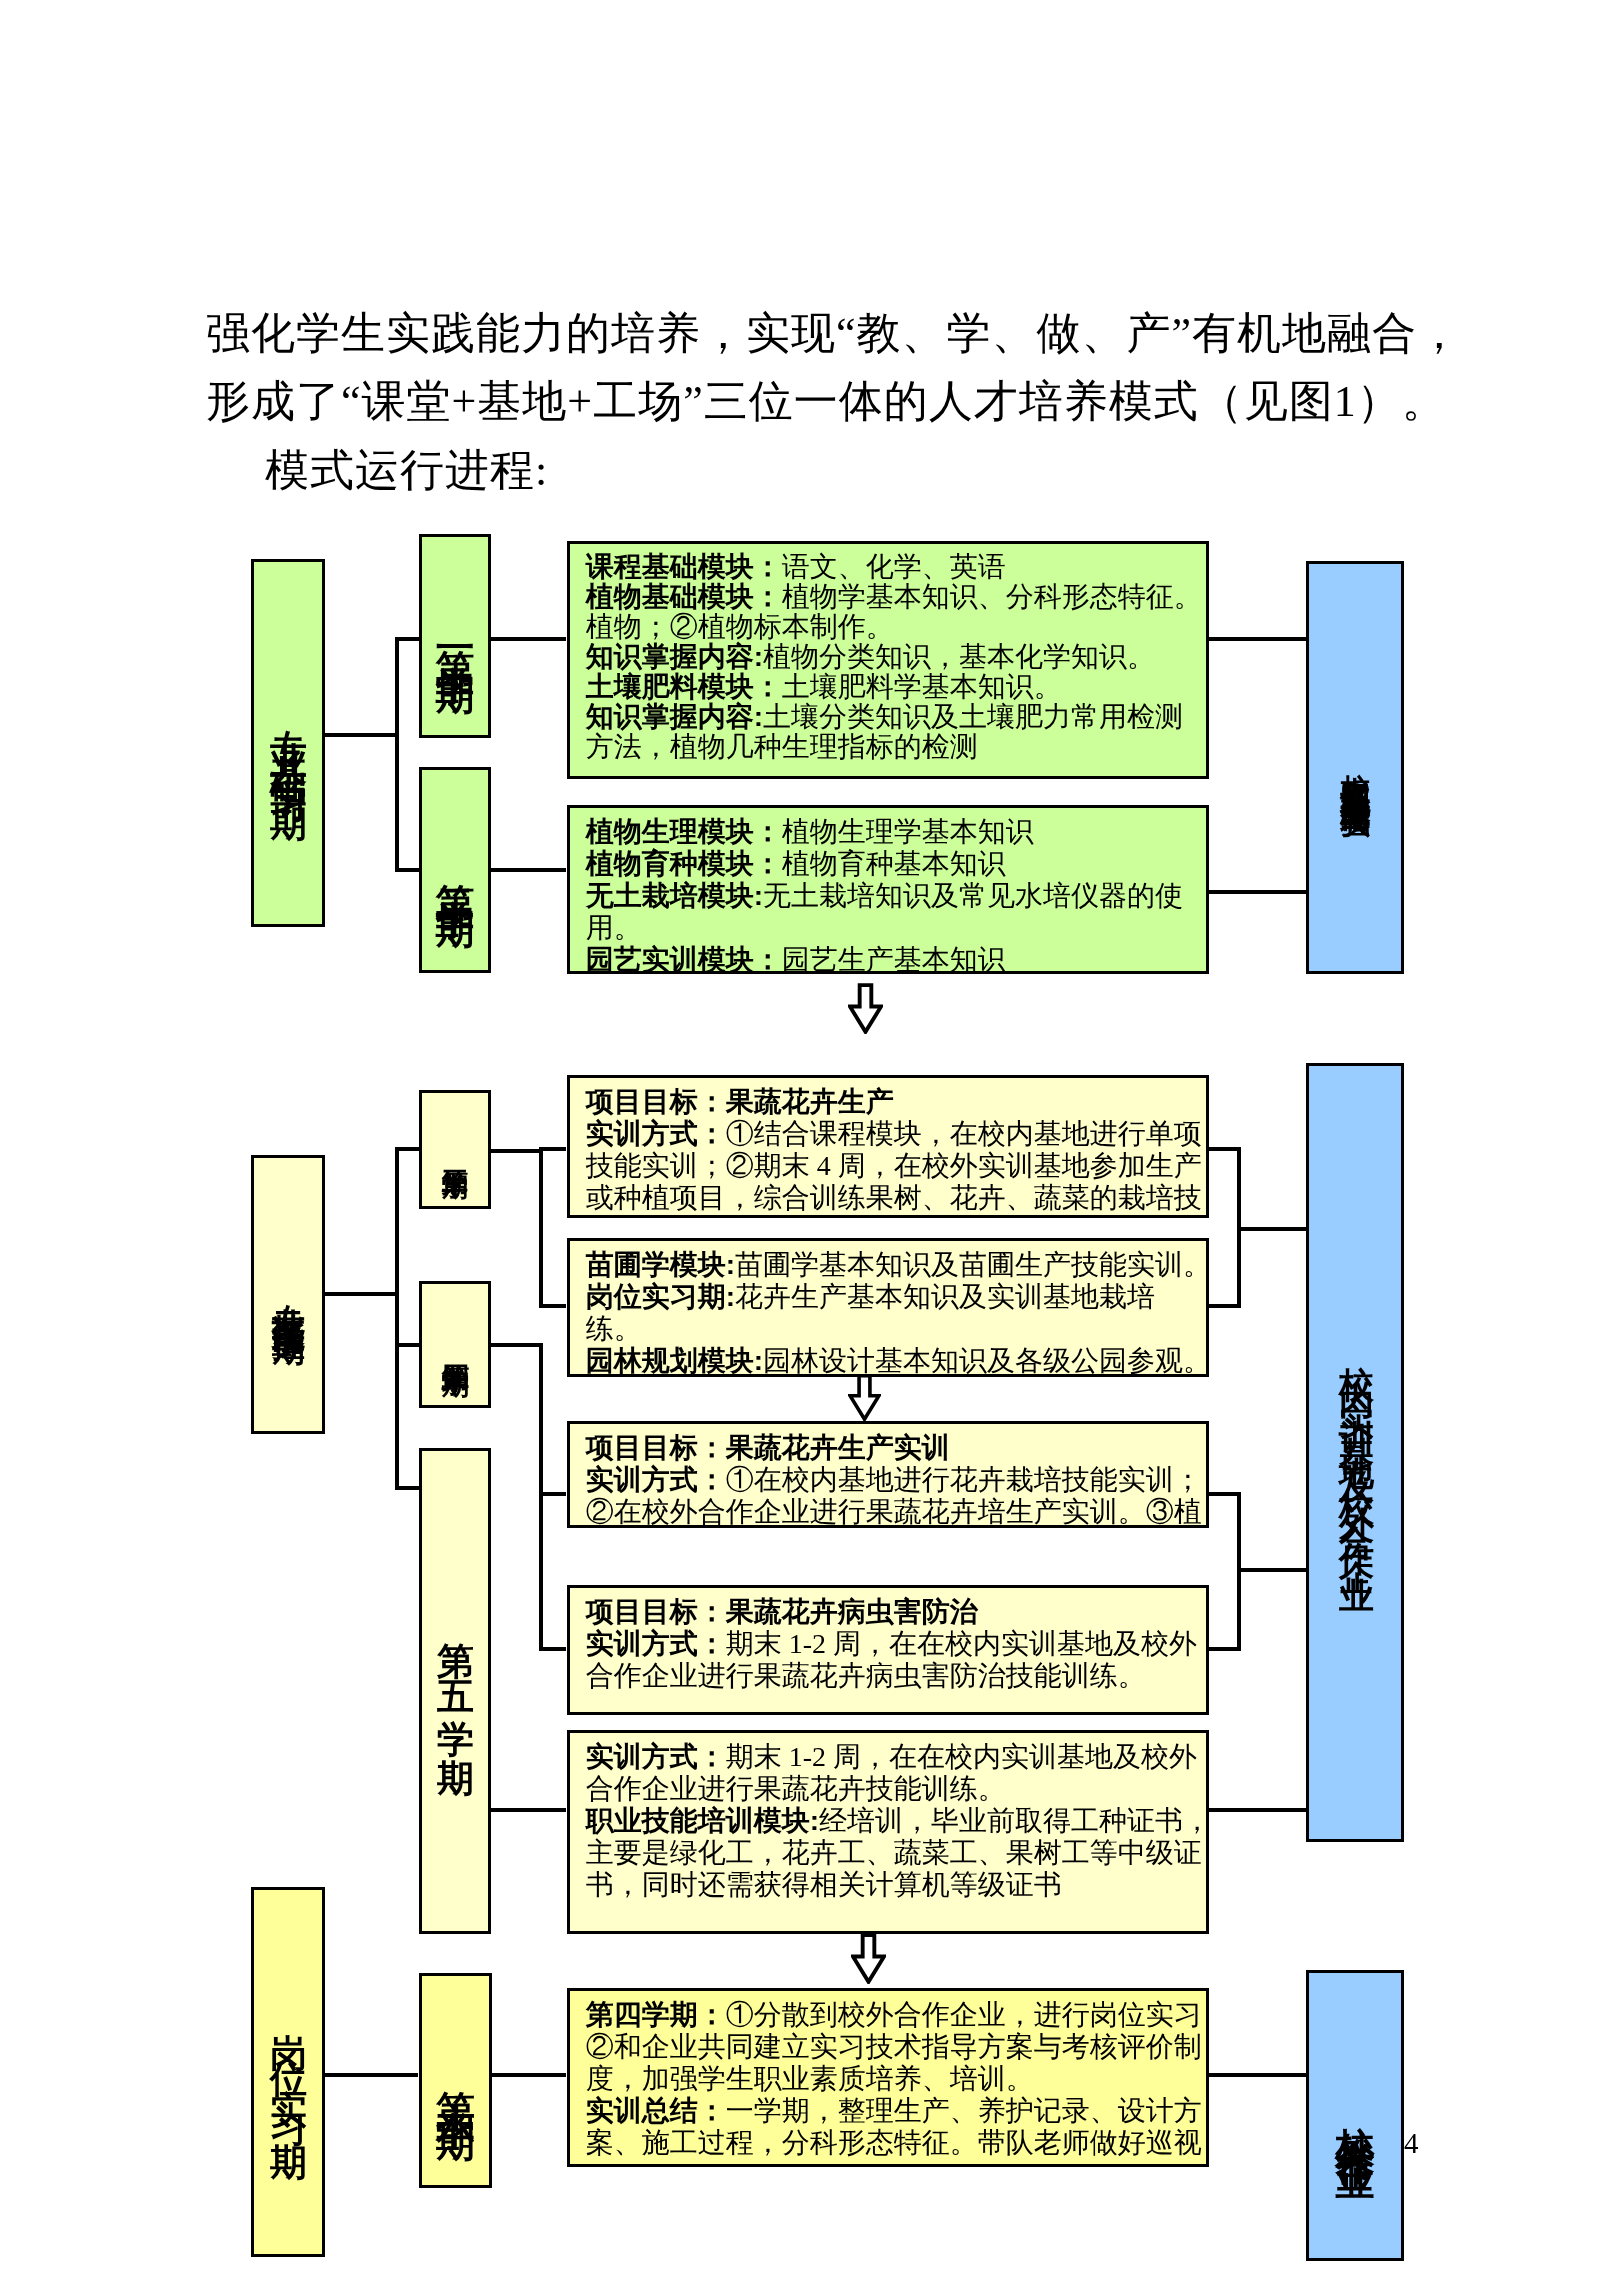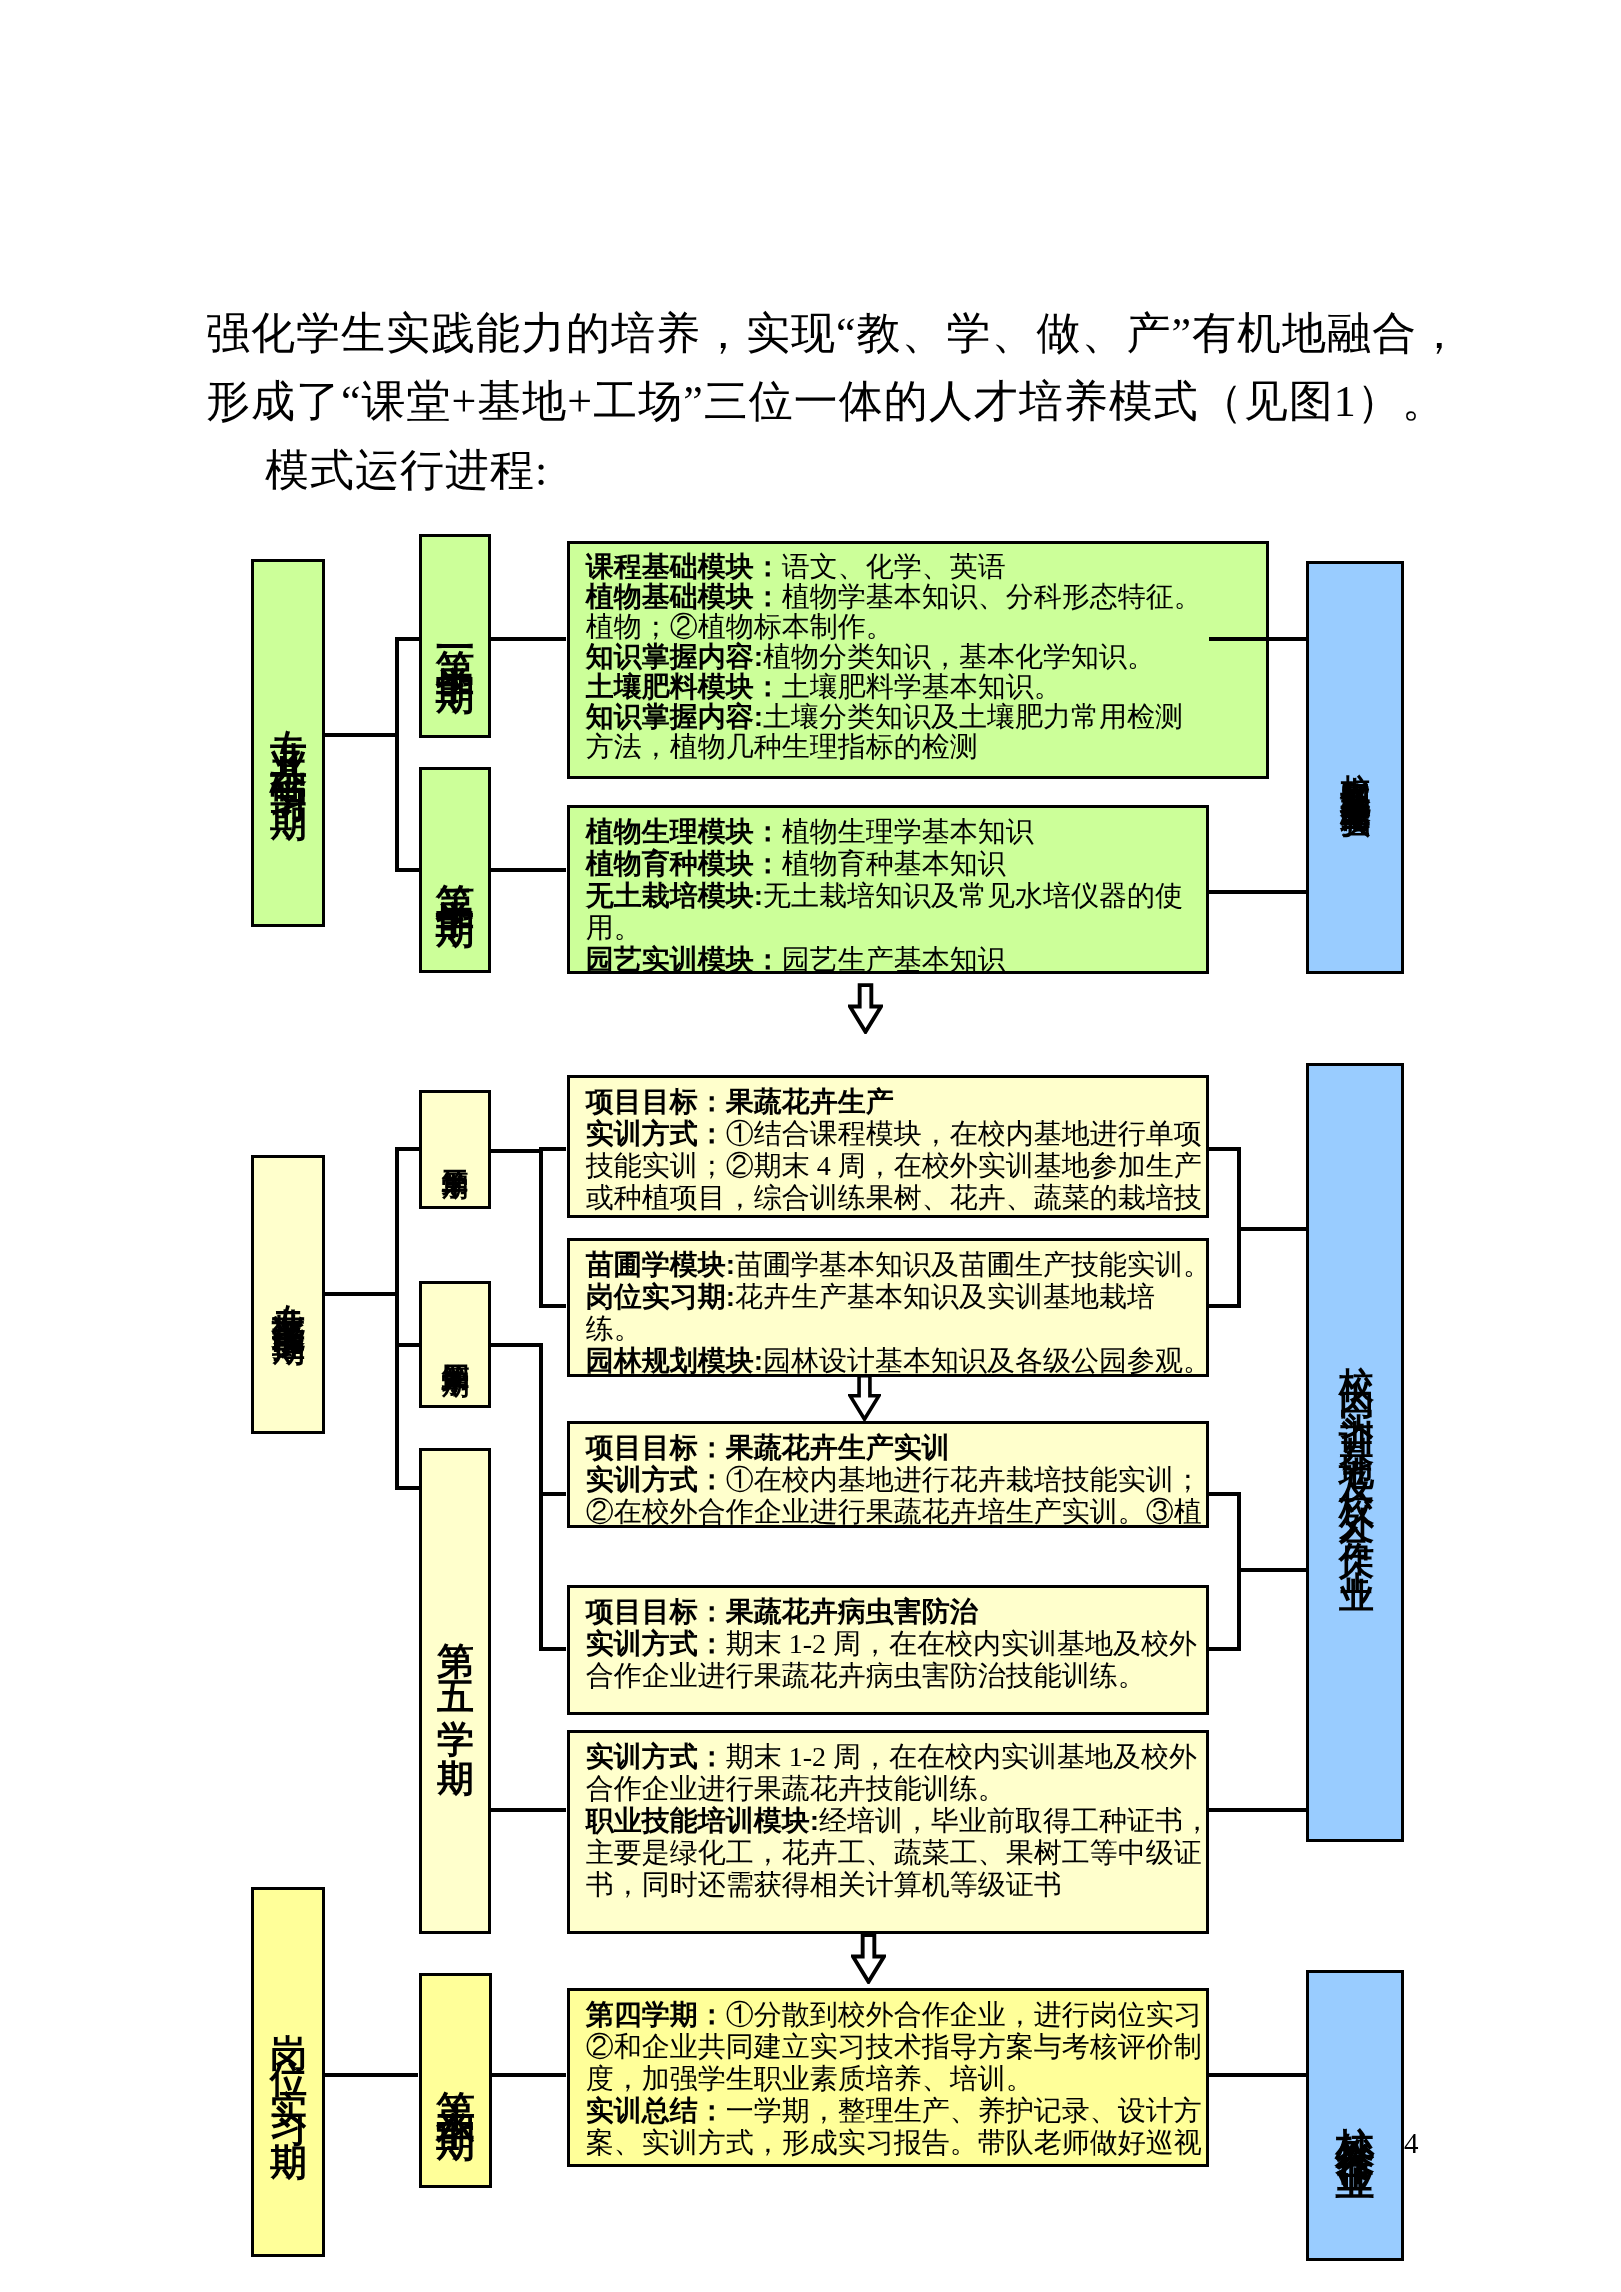--- a/index.html
+++ b/index.html
@@ -56,21 +56,21 @@
 
     <div class="box green vbox fsA1" style="left:251px;top:559px;width:74px;height:368px;">
       <span class="vtxt">专业基础学习期</span>
     </div>
     <div class="box green vbox fsB12" style="left:419px;top:534px;width:72px;height:204px;">
       <span class="vtxt">第一学期</span>
     </div>
     <div class="box green vbox fsB12" style="left:419px;top:767px;width:72px;height:206px;">
       <span class="vtxt">第二学期</span>
     </div>
-    <div class="box green dbox tight" style="left:567px;top:541px;width:702px;height:238px;">
+    <div class="box green dbox tight" style="left:567px;top:541px;width:642px;height:238px;">
         <div class="ln"><span class="bld">课程基础模块：</span>语文、化学、英语</div>
         <div class="ln"><span class="bld">植物基础模块：</span>植物学基本知识、分科形态特征。</div>
         <div class="ln">植物；②植物标本制作。</div>
         <div class="ln"><span class="bld">知识掌握内容:</span>植物分类知识，基本化学知识。</div>
         <div class="ln"><span class="bld">土壤肥料模块：</span>土壤肥料学基本知识。</div>
         <div class="ln"><span class="bld">知识掌握内容:</span>土壤分类知识及土壤肥力常用检测</div>
         <div class="ln">方法，植物几种生理指标的检测</div>
       </div>
     <div class="box green dbox" style="left:567px;top:805px;width:642px;height:169px;">
         <div class="ln"><span class="bld">植物生理模块：</span>植物生理学基本知识</div>
@@ -179,21 +179,21 @@
       <span class="vtxt">岗位实习期</span>
     </div>
     <div class="box yellow vbox fsB6" style="left:419px;top:1973px;width:73px;height:215px;">
       <span class="vtxt">第六学期</span>
     </div>
     <div class="box yellow dbox" style="left:567px;top:1988px;width:642px;height:179px;">
         <div class="ln"><span class="bld">第四学期：</span>①分散到校外合作企业，进行岗位实习；</div>
         <div class="ln">②和企业共同建立实习技术指导方案与考核评价制</div>
         <div class="ln">度，加强学生职业素质培养、培训。</div>
         <div class="ln"><span class="bld">实训总结：</span>一学期，整理生产、养护记录、设计方</div>
-        <div class="ln">案、实训方式，形成实习报告。带队老师做好巡视</div>
+        <div class="ln">案、施工过程，分科形态特征。带队老师做好巡视</div>
       </div>
     <div class="box blue vbox fsD3" style="left:1306px;top:1970px;width:98px;height:291px;">
       <span class="vtxt">校外合作企业</span>
     </div>
 
     <div class="hline" style="left:324px;top:2073px;width:94px;"></div>
     <div class="hline" style="left:491px;top:2073px;width:75px;"></div>
     <div class="hline" style="left:1209px;top:2073px;width:97px;"></div>
 
   </div>

